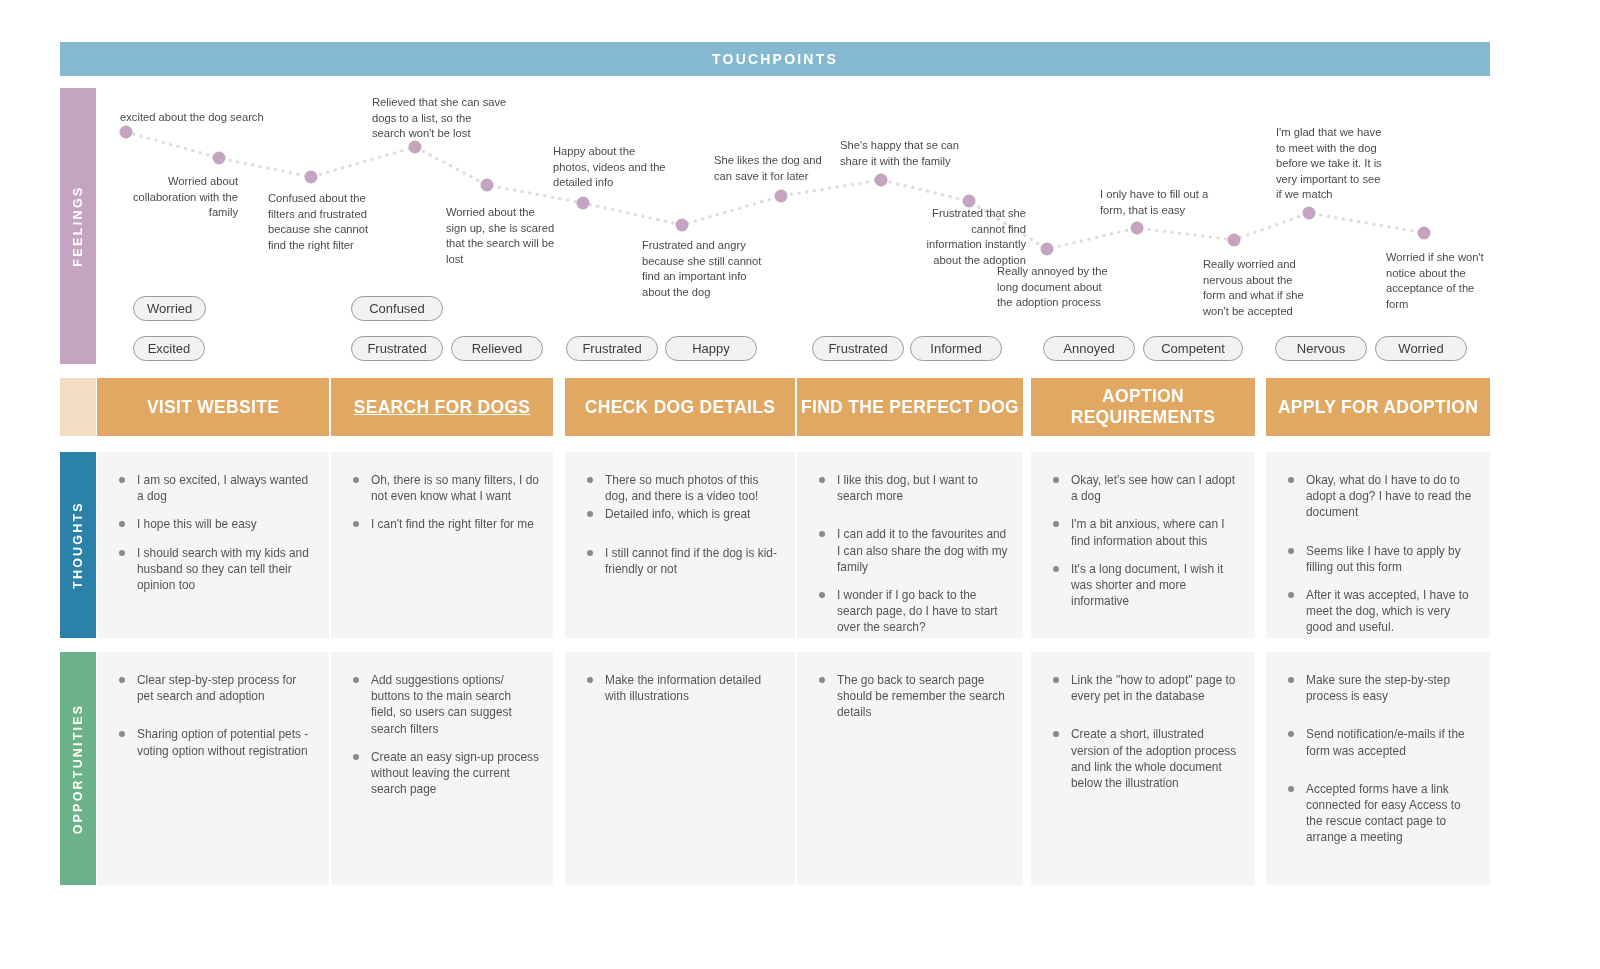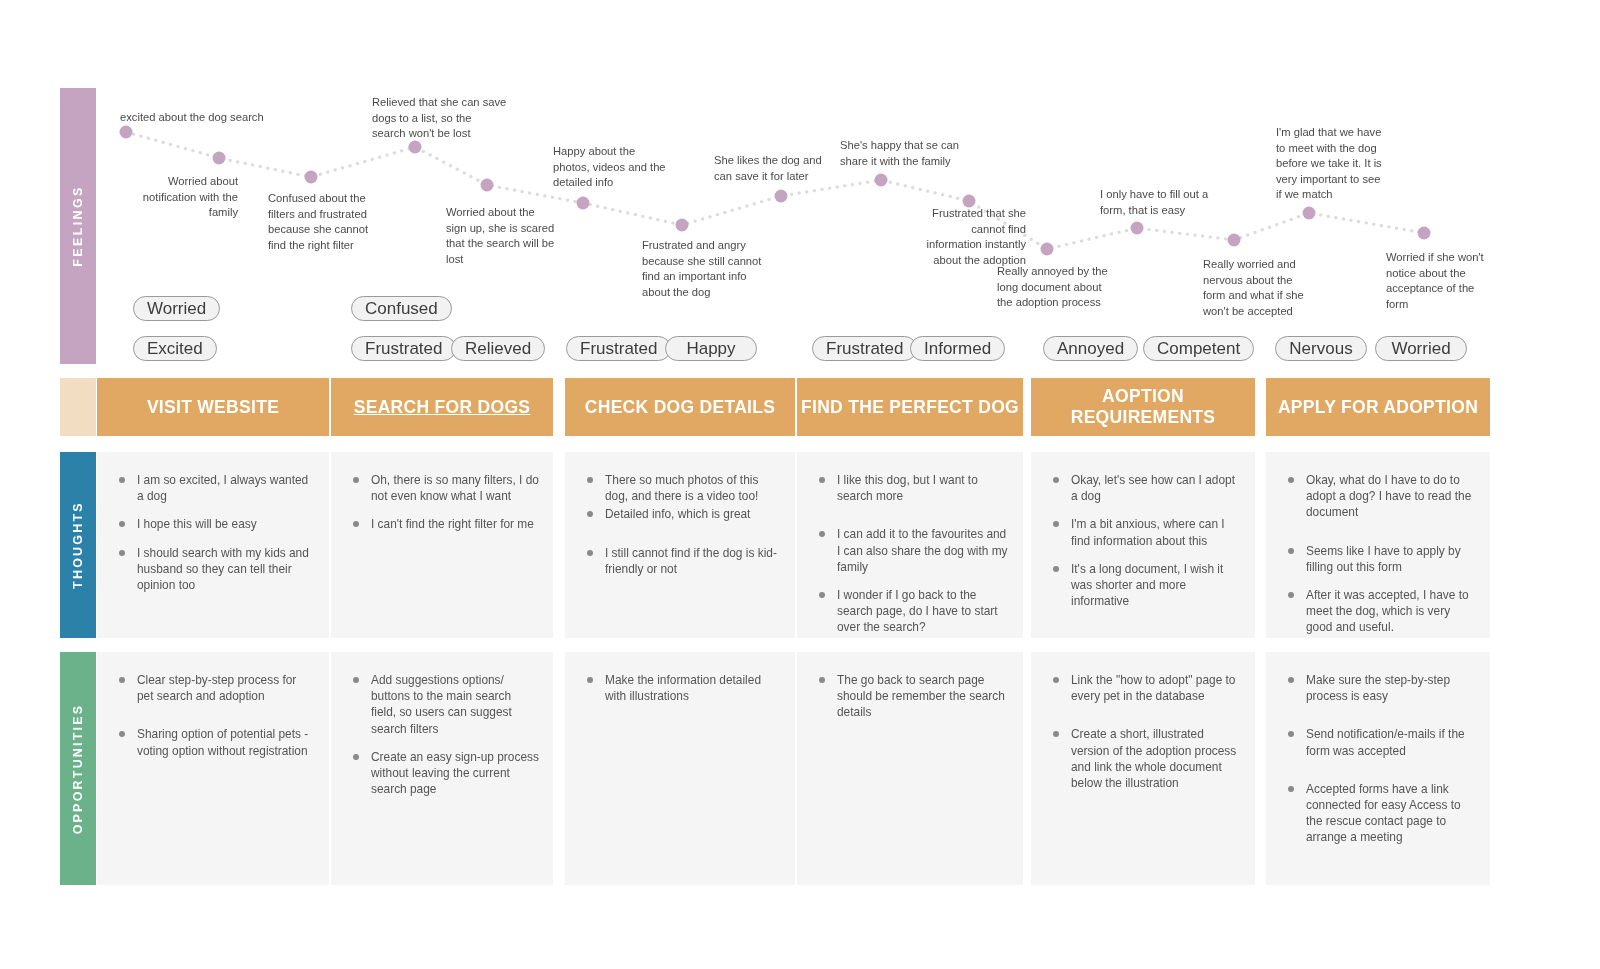--- a/index.html
+++ b/index.html
@@ -52,21 +52,21 @@
   .fnote.left{text-align:left;}
 
   
   .chip{
     position:absolute;
     height:25px;
     border:1px solid #9a9a9a;
     border-radius:13px;
     background:#f2f2f2;
     display:flex;align-items:center;justify-content:center;
-    font-size:17px;color:#3d3d3d;
+    font-size:13px;color:#3d3d3d;
     padding:8px 13px;
     box-sizing:border-box;
   }
 
   
   .stage-row{position:absolute;left:60px;top:378px;height:58px;width:1430px;}
   .stage-corner{
     position:absolute;left:0;top:0;width:36px;height:58px;background:#f3ddc2;
   }
   .stage-cell{
@@ -106,20 +106,23 @@
     width:6px;height:6px;border-radius:50%;background:#8a8a8a;
   }
   .bullets li.tight{margin-bottom:2px;}
   .bullets li.gap{margin-bottom:22px;}
 </style>
 </head>
 <body>
 
 <div class="board">
 
+  <div class="touchpoints-bar">
+    <span class="tp-label">TOUCHPOINTS</span>
+  </div>
 
   <div class="feelings-spine">
     <span class="spine-text">FEELINGS</span>
   </div>
 
   <div class="feelings-canvas">
     <svg width="1394" height="276">
       <polyline id="feel-line" fill="none" stroke="#dcdcdc" stroke-width="3.2" stroke-linecap="round" stroke-dasharray="0.2 7.5" points="30,44 123,70 215,89 319,59 391,97 487,115 586,137 685,108 785,92 873,113 951,161 1041,140 1138,152 1213,125 1328,145"></polyline>
     </svg>
     <div id="feel-dots">
@@ -136,21 +139,21 @@
         <div class="fdot" style="left: 951px; top: 161px;"></div>
         <div class="fdot" style="left: 1041px; top: 140px;"></div>
         <div class="fdot" style="left: 1138px; top: 152px;"></div>
         <div class="fdot" style="left: 1213px; top: 125px;"></div>
         <div class="fdot" style="left: 1328px; top: 145px;"></div>
       </div>
 
     <div id="feel-notes">
         <div class="fnote left" style="left: 24px; top: 22px; width: 200px;">excited about the dog search</div>
         <div class="fnote right" style="left: -18px; top: 86px; width: 160px;">Worried  about
-notification with the
+collaboration with the
 family</div>
         <div class="fnote left" style="left: 276px; top: 7px; width: 180px;">Relieved that she can save
 dogs to a list, so the
 search won't be lost</div>
         <div class="fnote left" style="left: 172px; top: 103px; width: 170px;">Confused about the
 filters and frustrated
 because she cannot
 find the right filter</div>
         <div class="fnote left" style="left: 350px; top: 117px; width: 170px;">Worried about the
 sign up, she is scared

